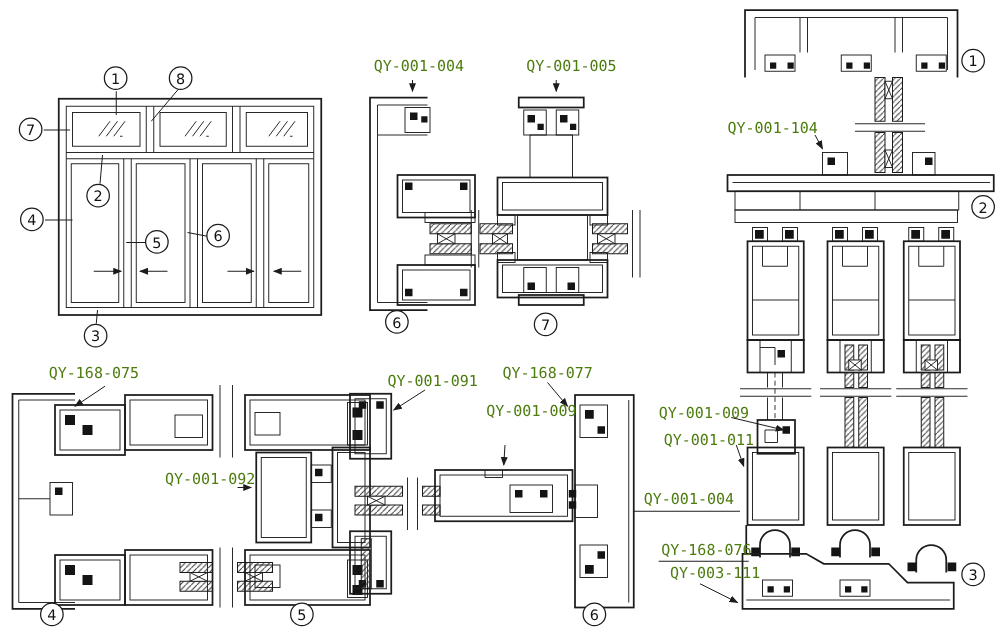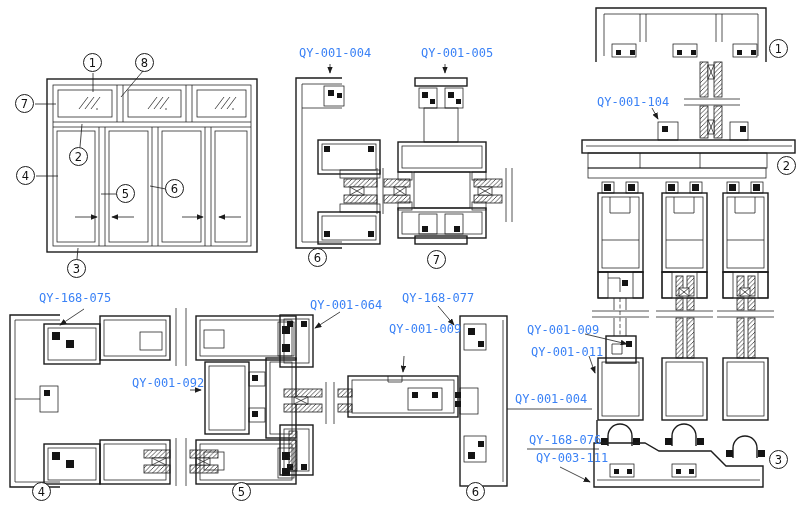--- a/index.html
+++ b/index.html
@@ -7,21 +7,21 @@
           font-family:"DejaVu Sans",sans-serif;}
   svg{position:absolute;left:0;top:0;}
   .o{stroke:#1c1c1c;stroke-width:1.4;fill:none;stroke-linejoin:miter;}
   .i{stroke:#1c1c1c;stroke-width:.75;fill:none;}
   .g{fill:url(#hz);stroke:#1c1c1c;stroke-width:.8;}
   .b{fill:#141414;stroke:none;}
   .x{fill:#fff;stroke:#1c1c1c;stroke-width:.75;}
   .ld{stroke:#1c1c1c;stroke-width:.8;fill:none;}
   .d{stroke:#1c1c1c;stroke-width:.7;fill:none;stroke-dasharray:4 2.5;}
   .lbl{position:absolute;font:12px "DejaVu Sans Mono","Liberation Mono",monospace;
-       color:#3b82f6;white-space:nowrap;line-height:13px;}
+       color:#4d7c0f;white-space:nowrap;line-height:13px;}
   .circ{position:absolute;width:19px;height:19px;border:1.3px solid #1c1c1c;border-radius:50%;
         box-sizing:border-box;background:#fff;display:flex;align-items:center;justify-content:center;
         font:11.5px "DejaVu Sans",sans-serif;color:#111;}
   .title{position:absolute;left:231px;top:4px;font:600 17px "DejaVu Sans","Liberation Sans",sans-serif;
          color:#111;letter-spacing:1px;}
 </style>
 </head>
 <body>
 
 <div class="canvas">
@@ -308,23 +308,23 @@
         <rect class="b" x="478" y="441" width="6" height="6"></rect>
     <rect class="i" x="460" y="388" width="18" height="26"></rect>
     <rect class="b" x="455" y="392" width="6" height="6"></rect>
         <rect class="b" x="455" y="401" width="6" height="6"></rect>
   </g>
 </svg>
 
 
 <div class="lbl" style="left:299px;top:47px">QY-001-004</div>
 <div class="lbl" style="left:421px;top:47px">QY-001-005</div>
-<div class="lbl" style="left:597px;top:96px">QY-001-104</div>
+<div class="lbl" style="left:582px;top:96px">QY-001-104</div>
 <div class="lbl" style="left:39px;top:292px">QY-168-075</div>
-<div class="lbl" style="left:310px;top:299px">QY-001-064</div>
+<div class="lbl" style="left:310px;top:299px">QY-001-091</div>
 <div class="lbl" style="left:402px;top:292px">QY-168-077</div>
 <div class="lbl" style="left:389px;top:323px">QY-001-009</div>
 <div class="lbl" style="left:132px;top:377px">QY-001-092</div>
 <div class="lbl" style="left:527px;top:324px">QY-001-009</div>
 <div class="lbl" style="left:531px;top:346px">QY-001-011</div>
 <div class="lbl" style="left:515px;top:393px">QY-001-004</div>
 <div class="lbl" style="left:529px;top:434px">QY-168-076</div>
 <div class="lbl" style="left:536px;top:452px">QY-003-111</div>
 
 <div class="circ" style="left:83px;top:53px">1</div>

